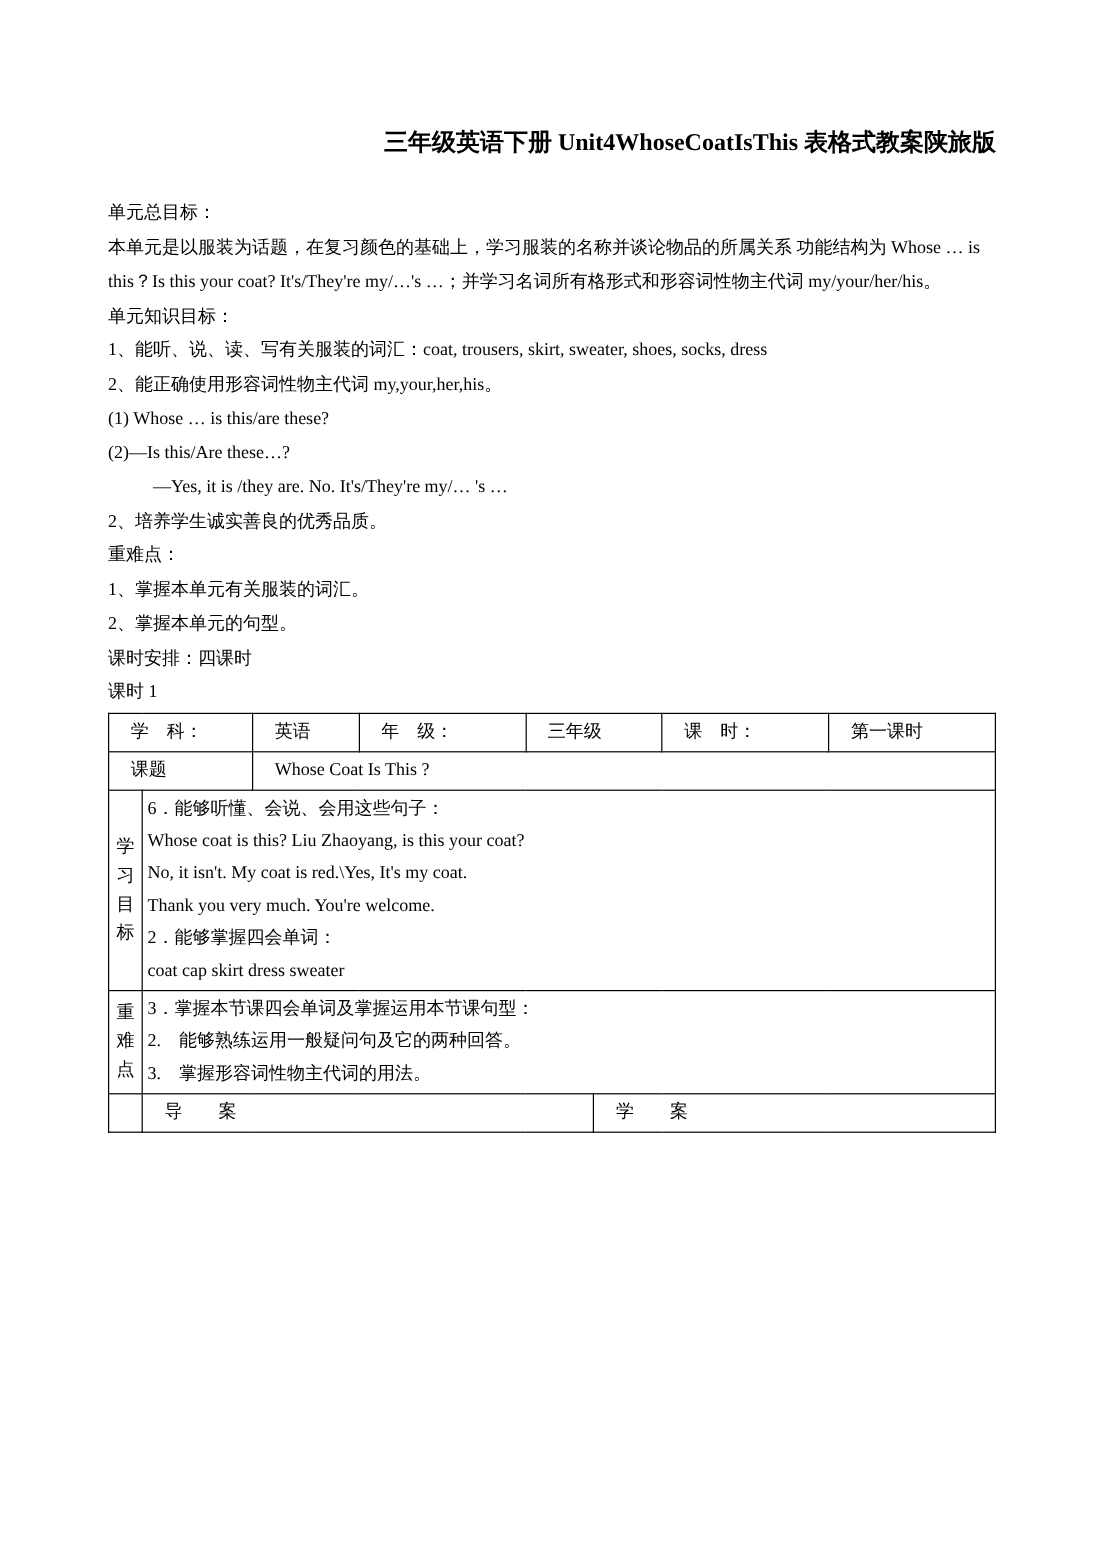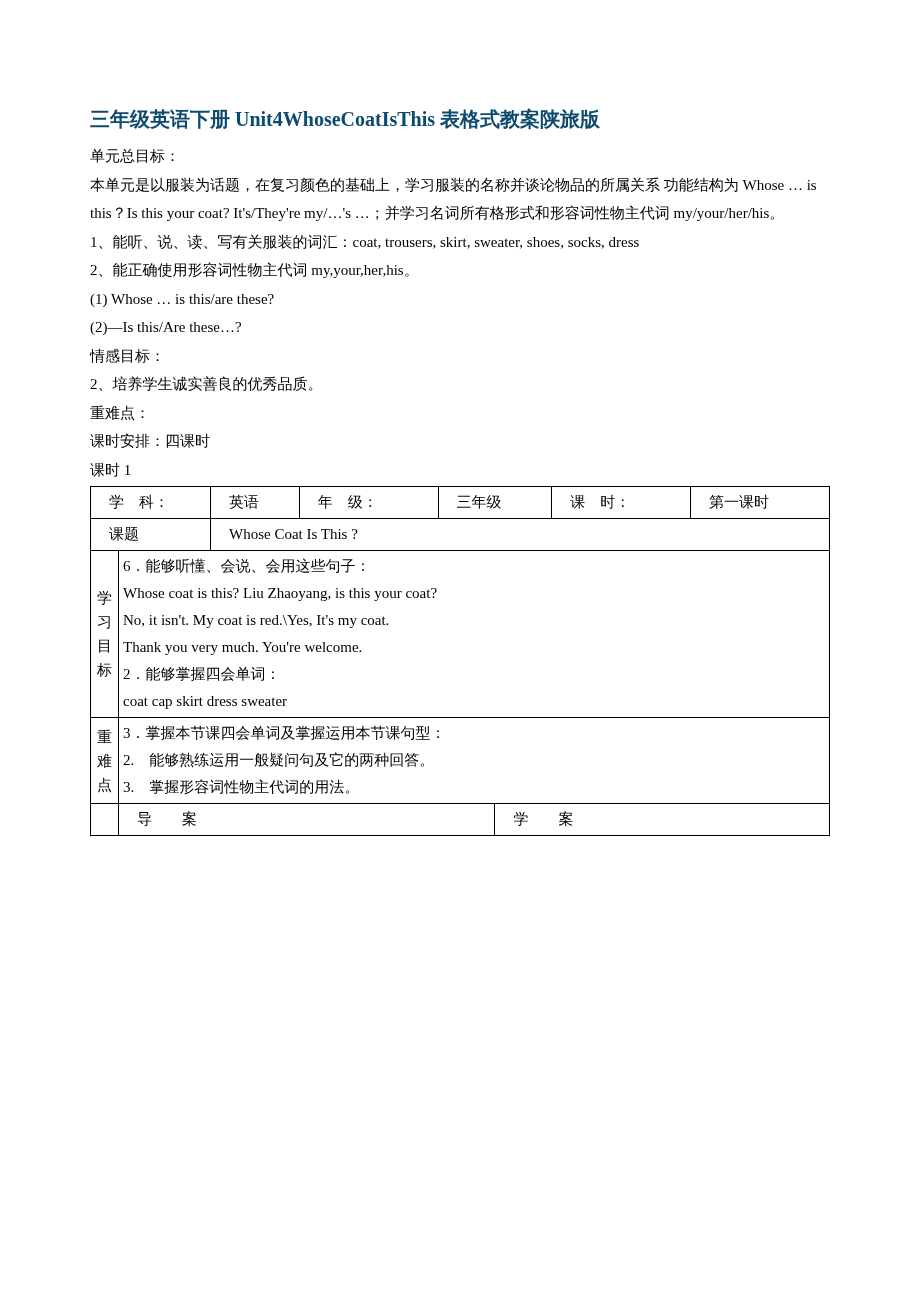--- a/index.html
+++ b/index.html
@@ -10,25 +10,25 @@
     body {
       background: #ffffff;
       font-family: "SimSun", "宋体", serif;
       font-size: 15px;
       line-height: 1.9;
       color: #000;
       padding: 100px 90px 80px 90px;
       width: 920px;
     }
     .title {
-      color: #0c4a6e;
+      color: #000000;
       font-size: 20px;
       font-weight: bold;
-      text-align: left;
-      margin-bottom: 4px;
+      text-align: right;
+      margin-bottom: 26px;
       font-family: "SimSun", "宋体", serif;
     }
     .section-label {
       margin-top: 2px;
     }
     .content p {
       margin: 0;
     }
     .indent {
       padding-left: 2.5em;
@@ -61,29 +61,32 @@
   </style>
 </head>
 <body>
 
 <div class="title">三年级英语下册 Unit4WhoseCoatIsThis 表格式教案陕旅版</div>
 
 <div class="content">
   <p class="section-label">单元总目标：</p>
   <p>本单元是以服装为话题，在复习颜色的基础上，学习服装的名称并谈论物品的所属关系 功能结构为 Whose … is this？Is this your coat? It's/They're my/…'s …；并学习名词所有格形式和形容词性物主代词 my/your/her/his。</p>
 
+  <p class="section-label">单元知识目标：</p>
   <p>1、能听、说、读、写有关服装的词汇：coat, trousers, skirt, sweater, shoes, socks, dress</p>
   <p>2、能正确使用形容词性物主代词 my,your,her,his。</p>
   <p>(1) Whose … is this/are these?</p>
   <p>(2)—Is this/Are these…?</p>
+  <p class="indent">—Yes, it is /they are. No. It's/They're my/… 's …</p>
 
-  <p class="section-label">情感目标：</p>
   <p>2、培养学生诚实善良的优秀品质。</p>
 
   <p class="section-label">重难点：</p>
+  <p>1、掌握本单元有关服装的词汇。</p>
+  <p>2、掌握本单元的句型。</p>
 
   <p>课时安排：四课时</p>
 
   <p class="subtable-caption">课时 1</p>
 
   <table>
     <tbody>
         <tr class="row-header">
       <td colspan="2">学　科：</td>
       <td>英语</td>

